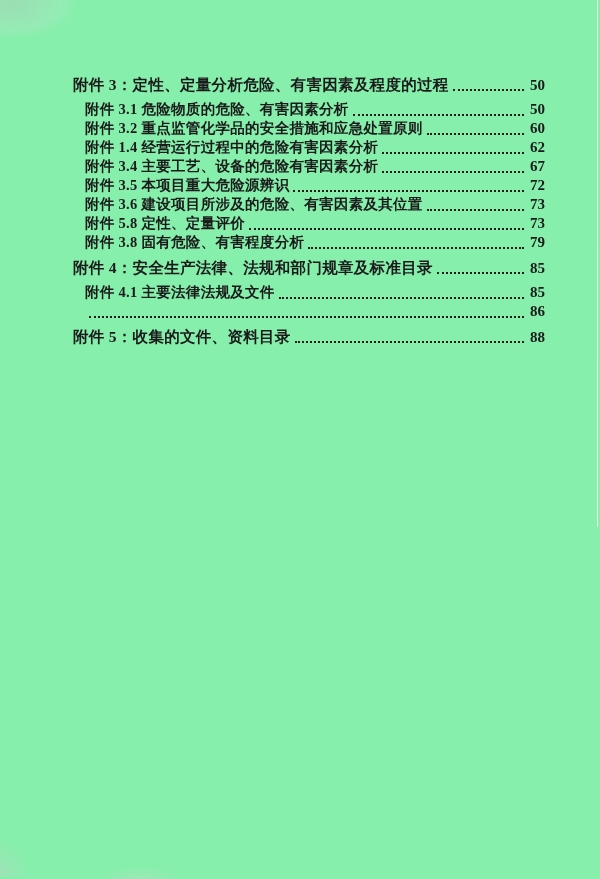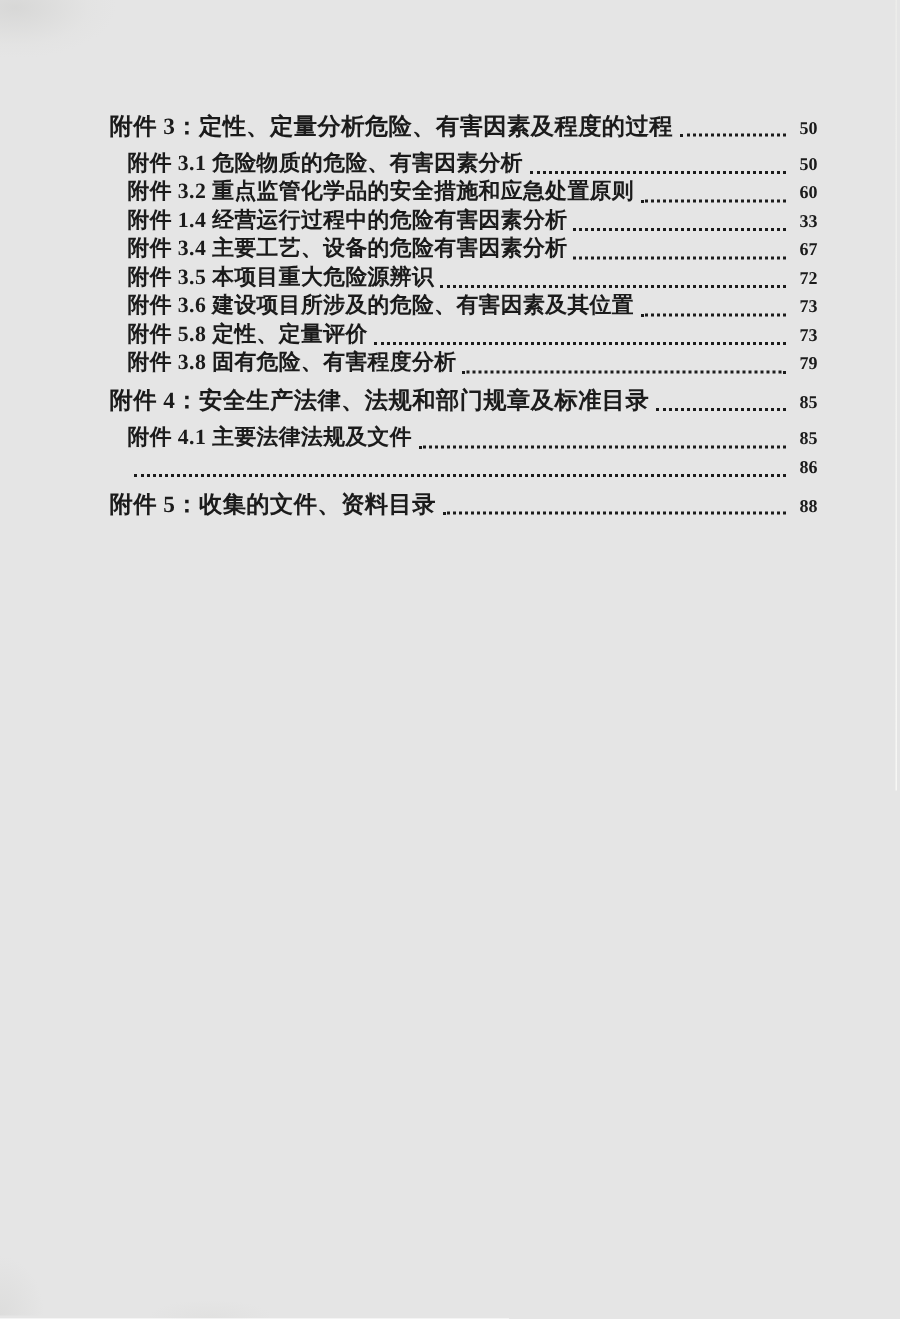--- a/index.html
+++ b/index.html
@@ -4,21 +4,21 @@
 <style>
   html, body {
     margin: 0;
     padding: 0;
     background: #ffffff;
   }
   .scan-page {
     position: relative;
     width: 600px;
     height: 879px;
-    background: #e5e5e5;
+    background: #86efac;
     overflow: hidden;
     font-family: "Liberation Serif", "DejaVu Serif", serif;
     color: #1b1b1b;
   }
   
   .corner-shade {
     position: absolute;
     top: 0; left: 0;
     width: 120px; height: 70px;
     background: radial-gradient(ellipse 90px 45px at 10px 5px, rgba(190,190,188,0.35), rgba(220,220,218,0.18) 55%, rgba(253,253,252,0) 75%);
@@ -78,21 +78,21 @@
   .toc-leader {
     flex: 1 1 auto;
     border-bottom: 2px dotted #1c1c1c;
     margin: 0 3px 3px 4px;
     align-self: flex-end;
     min-width: 12px;
   }
   .toc-page {
     flex: 0 0 auto;
     font-weight: bold;
-    font-size: 12px;
+    font-size: 15px;
     text-align: right;
     min-width: 18px;
   }
 </style>
 </head>
 <body>
 
 <div class="scan-page">
   <div class="corner-shade"></div>
   <div class="edge-line-right"></div>
@@ -111,21 +111,21 @@
     <span class="toc-page">50</span>
   </div>
       <div class="toc-row level-1">
     <span class="toc-label">附件 3.2 重点监管化学品的安全措施和应急处置原则</span>
     <span class="toc-leader"></span>
     <span class="toc-page">60</span>
   </div>
       <div class="toc-row level-1">
     <span class="toc-label">附件 1.4 经营运行过程中的危险有害因素分析</span>
     <span class="toc-leader"></span>
-    <span class="toc-page">33</span>
+    <span class="toc-page">62</span>
   </div>
       <div class="toc-row level-1">
     <span class="toc-label">附件 3.4 主要工艺、设备的危险有害因素分析</span>
     <span class="toc-leader"></span>
     <span class="toc-page">67</span>
   </div>
       <div class="toc-row level-1">
     <span class="toc-label">附件 3.5 本项目重大危险源辨识</span>
     <span class="toc-leader"></span>
     <span class="toc-page">72</span>

